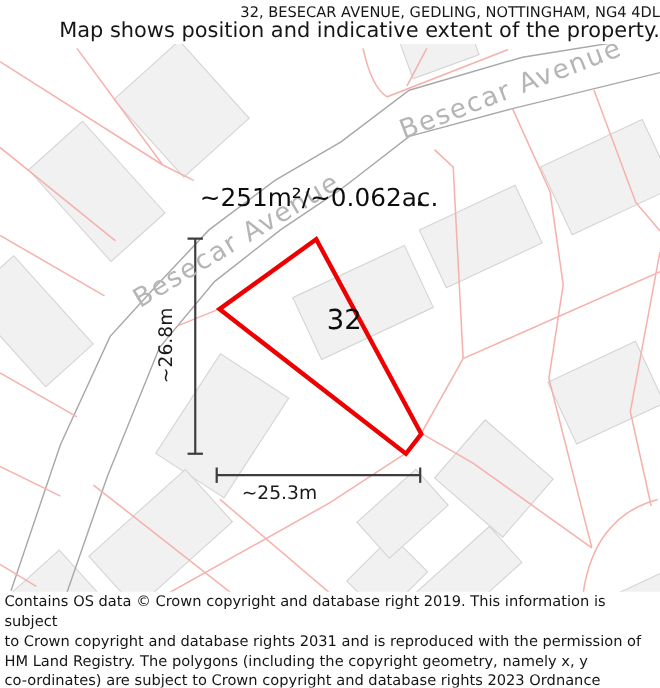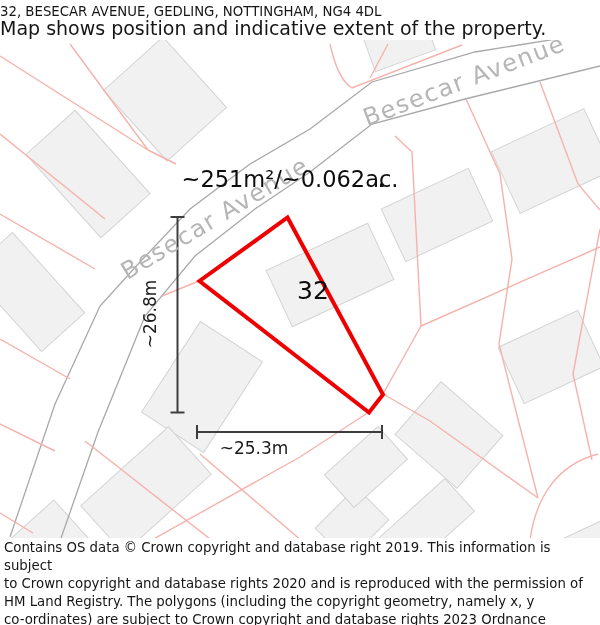--- a/index.html
+++ b/index.html
@@ -1,17 +1,17 @@
 <!DOCTYPE html>
 <html><head>
 <meta charset="utf-8">
 <style>
   html,body{margin:0;padding:0;width:600px;height:625px;overflow:hidden;background:#ffffff;}
   body{font-family:"DejaVu Sans","Liberation Sans",sans-serif;color:#161616;}
-  .header{height:36px;padding-top:4px;text-align:left;}
+  .header{height:36px;padding-top:4px;text-align:right;}
   .header .title{font-size:13.3px;line-height:16px;}
   .header .subtitle{font-size:19px;line-height:16px;}
   .map-wrap{width:600px;height:498px;position:relative;}
   svg{display:block;}
   .street-text{fill:#b5b5b5;font-size:24px;letter-spacing:1.5px;}
   .area-text{fill:#0d0d0d;font-size:22.5px;}
   .plot-text{fill:#0d0d0d;font-size:25px;}
   .dim-text{fill:#1a1a1a;font-size:17px;}
   .footer{padding:1px 10px 0 4px;font-size:13.3px;line-height:18px;}
 </style>
@@ -80,17 +80,17 @@
     <text class="street-text" id="street2" text-anchor="middle" transform="translate(467 84) rotate(-21)">Besecar Avenue</text>
     <text class="area-text" id="areaLabel" text-anchor="middle" x="290" y="183">~251m²/~0.062ac.</text>
     <text class="plot-text" id="plotLabel" text-anchor="middle" x="313" y="295">32</text>
     <text class="dim-text" id="dimVLabel" text-anchor="middle" transform="translate(156 310) rotate(-90)">~26.8m</text>
     <text class="dim-text" id="dimHLabel" text-anchor="middle" x="254" y="450">~25.3m</text>
   </svg>
 </div>
 
 <div class="footer">
   <div>Contains OS data © Crown copyright and database right 2019. This information is subject</div>
-  <div>to Crown copyright and database rights 2020 and is reproduced with the permission of</div>
+  <div>to Crown copyright and database rights 2031 and is reproduced with the permission of</div>
   <div>HM Land Registry. The polygons (including the copyright geometry, namely x, y</div>
   <div>co-ordinates) are subject to Crown copyright and database rights 2023 Ordnance Survey</div>
 
 </div>
 
 </body></html>

